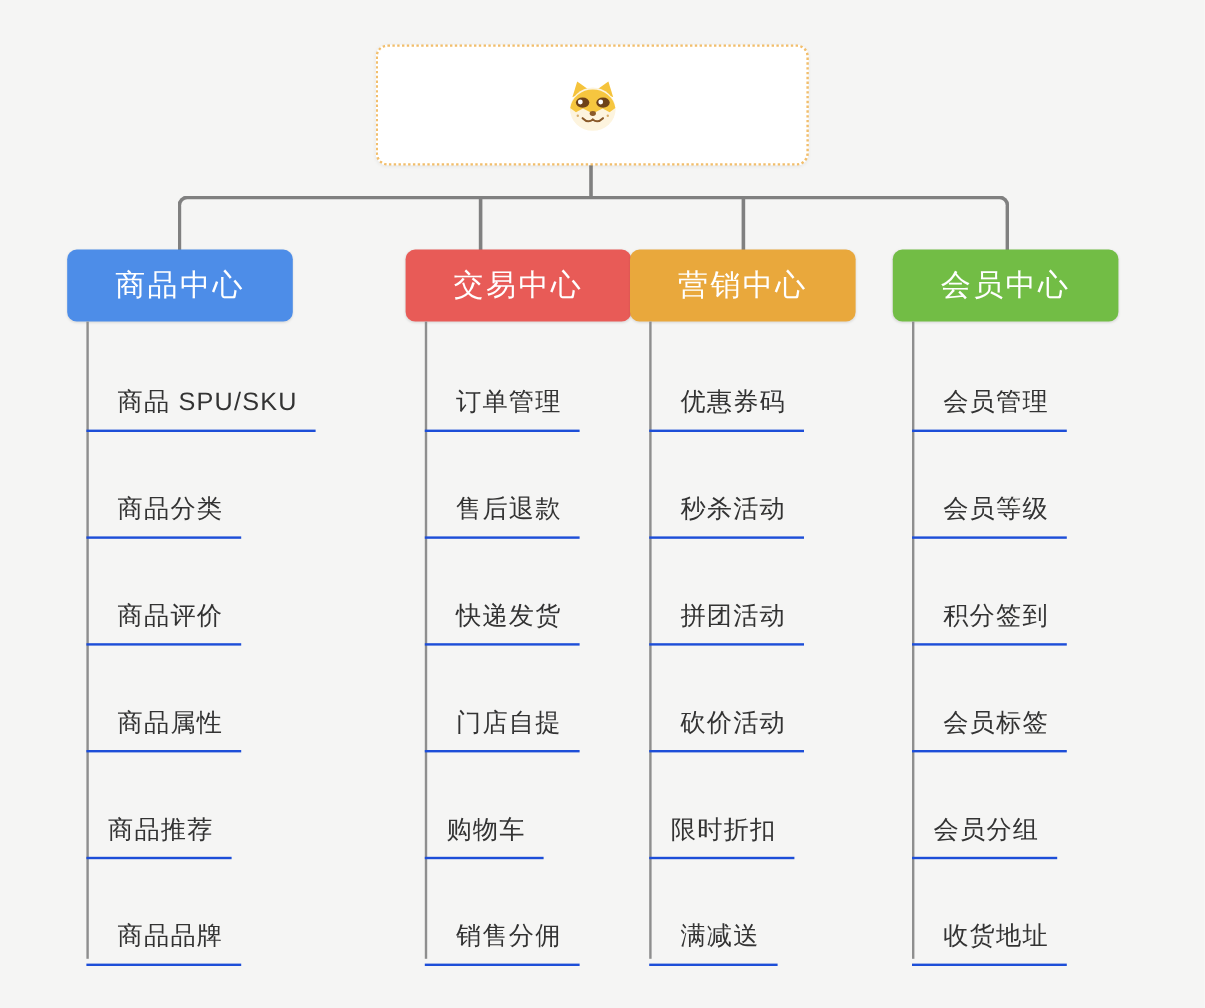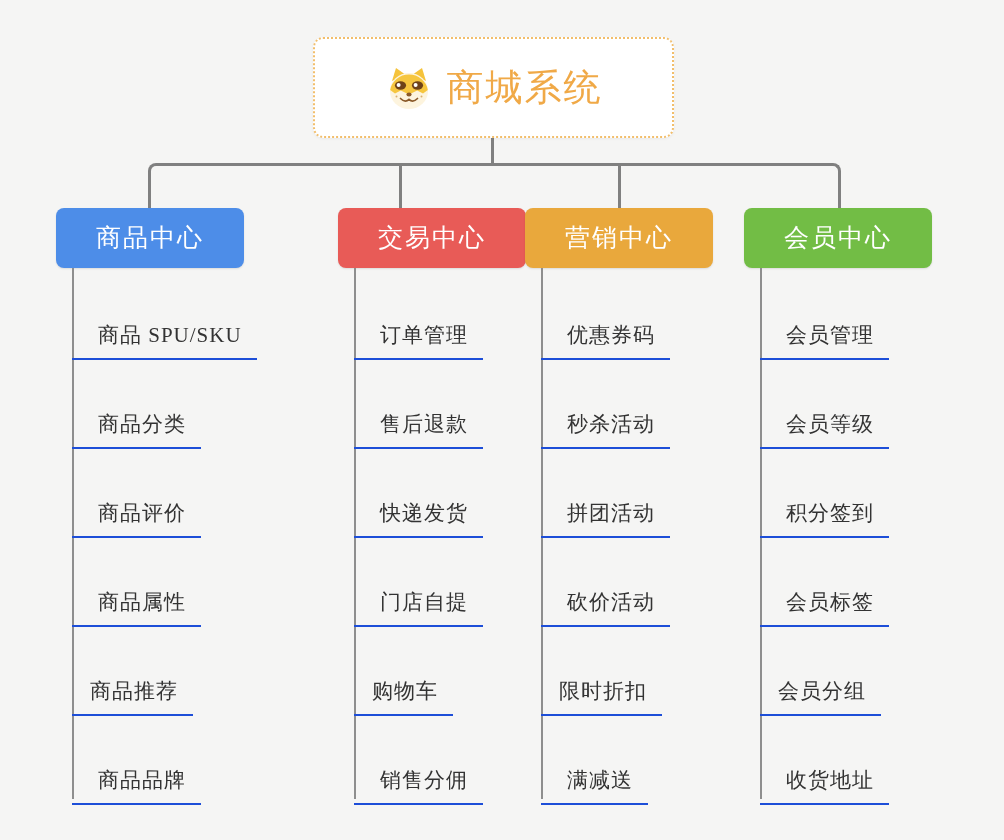--- a/index.html
+++ b/index.html
@@ -21,21 +21,21 @@
   .stub-root { position:absolute; left:491px; top:136px; width:3px; height:29px; background:#808080; }
   .elbow {
     position:absolute; left:148px; top:163px; width:693px; height:46px;
     border-top:3px solid #808080; border-left:3px solid #808080; border-right:3px solid #808080;
     border-radius:8px 8px 0 0; box-sizing:border-box;
   }
   .drop { position:absolute; top:164px; width:3px; height:45px; background:#808080; }
   .drop-2 { left:399px; }
   .drop-3 { left:618px; }
   
-  .branch-col { position:absolute; top:208px; width:184px;font-family:Liberation Serif, serif; }
+  .branch-col { position:absolute; top:208px; width:184px; }
   .col-0 { left:56px; }
   .col-1 { left:306px;margin-left:32px; }
   .col-2 { left:525px; }
   .col-3 { left:744px; }
   .branch-box {
     position:relative; width:188px; height:60px; border-radius:8px;
     color:#FFFFFF; font-size:25px; line-height:60px; text-align:center;
     letter-spacing:2px; box-shadow:0 1px 2px rgba(0,0,0,0.10);
   }
   .trunk { position:absolute; left:16px; top:60px; width:2px; height:531px; background:#8E8E8E; }
@@ -65,21 +65,20 @@
       <path d="M5.2 24 a19 18 0 0 1 37.6 0 l-4.8 3.5 -5.8 -3 -8.2 4 -8.2 -4 -5.8 3 Z" fill="#F6C63F"></path>
       <ellipse cx="15.5" cy="19.5" rx="5.6" ry="4.2" fill="#6E4218"></ellipse>
       <circle cx="13.6" cy="19" r="2" fill="#FFFFFF"></circle>
       <ellipse cx="32.5" cy="19.5" rx="5.6" ry="4.2" fill="#6E4218"></ellipse>
       <circle cx="30.6" cy="19" r="2" fill="#FFFFFF"></circle>
       <ellipse cx="24" cy="28.6" rx="2.6" ry="2" fill="#8A5A2A"></ellipse>
       <path d="M15.5 32.5 q4.5 4.5 8.5 1 q4 3.5 8.5 -1" stroke="#8A5A2A" stroke-width="1.7" fill="none" stroke-linecap="round"></path>
       <circle cx="11.5" cy="30.5" r="1" fill="#D9AE6C"></circle>
       <circle cx="36.5" cy="30.5" r="1" fill="#D9AE6C"></circle>
     </svg>
-    <span class="root-title">商城系统</span>
   </div>
 
   <div class="branch-col col-0">
     <div class="branch-box" style="background-color: rgb(77, 141, 232);">商品中心</div>
     <div class="trunk"></div>
     <div class="child row-0">商品 SPU/SKU</div>
     <div class="child row-1">商品分类</div>
     <div class="child row-2">商品评价</div>
     <div class="child row-3">商品属性</div>
     <div class="child row-4">商品推荐</div>

